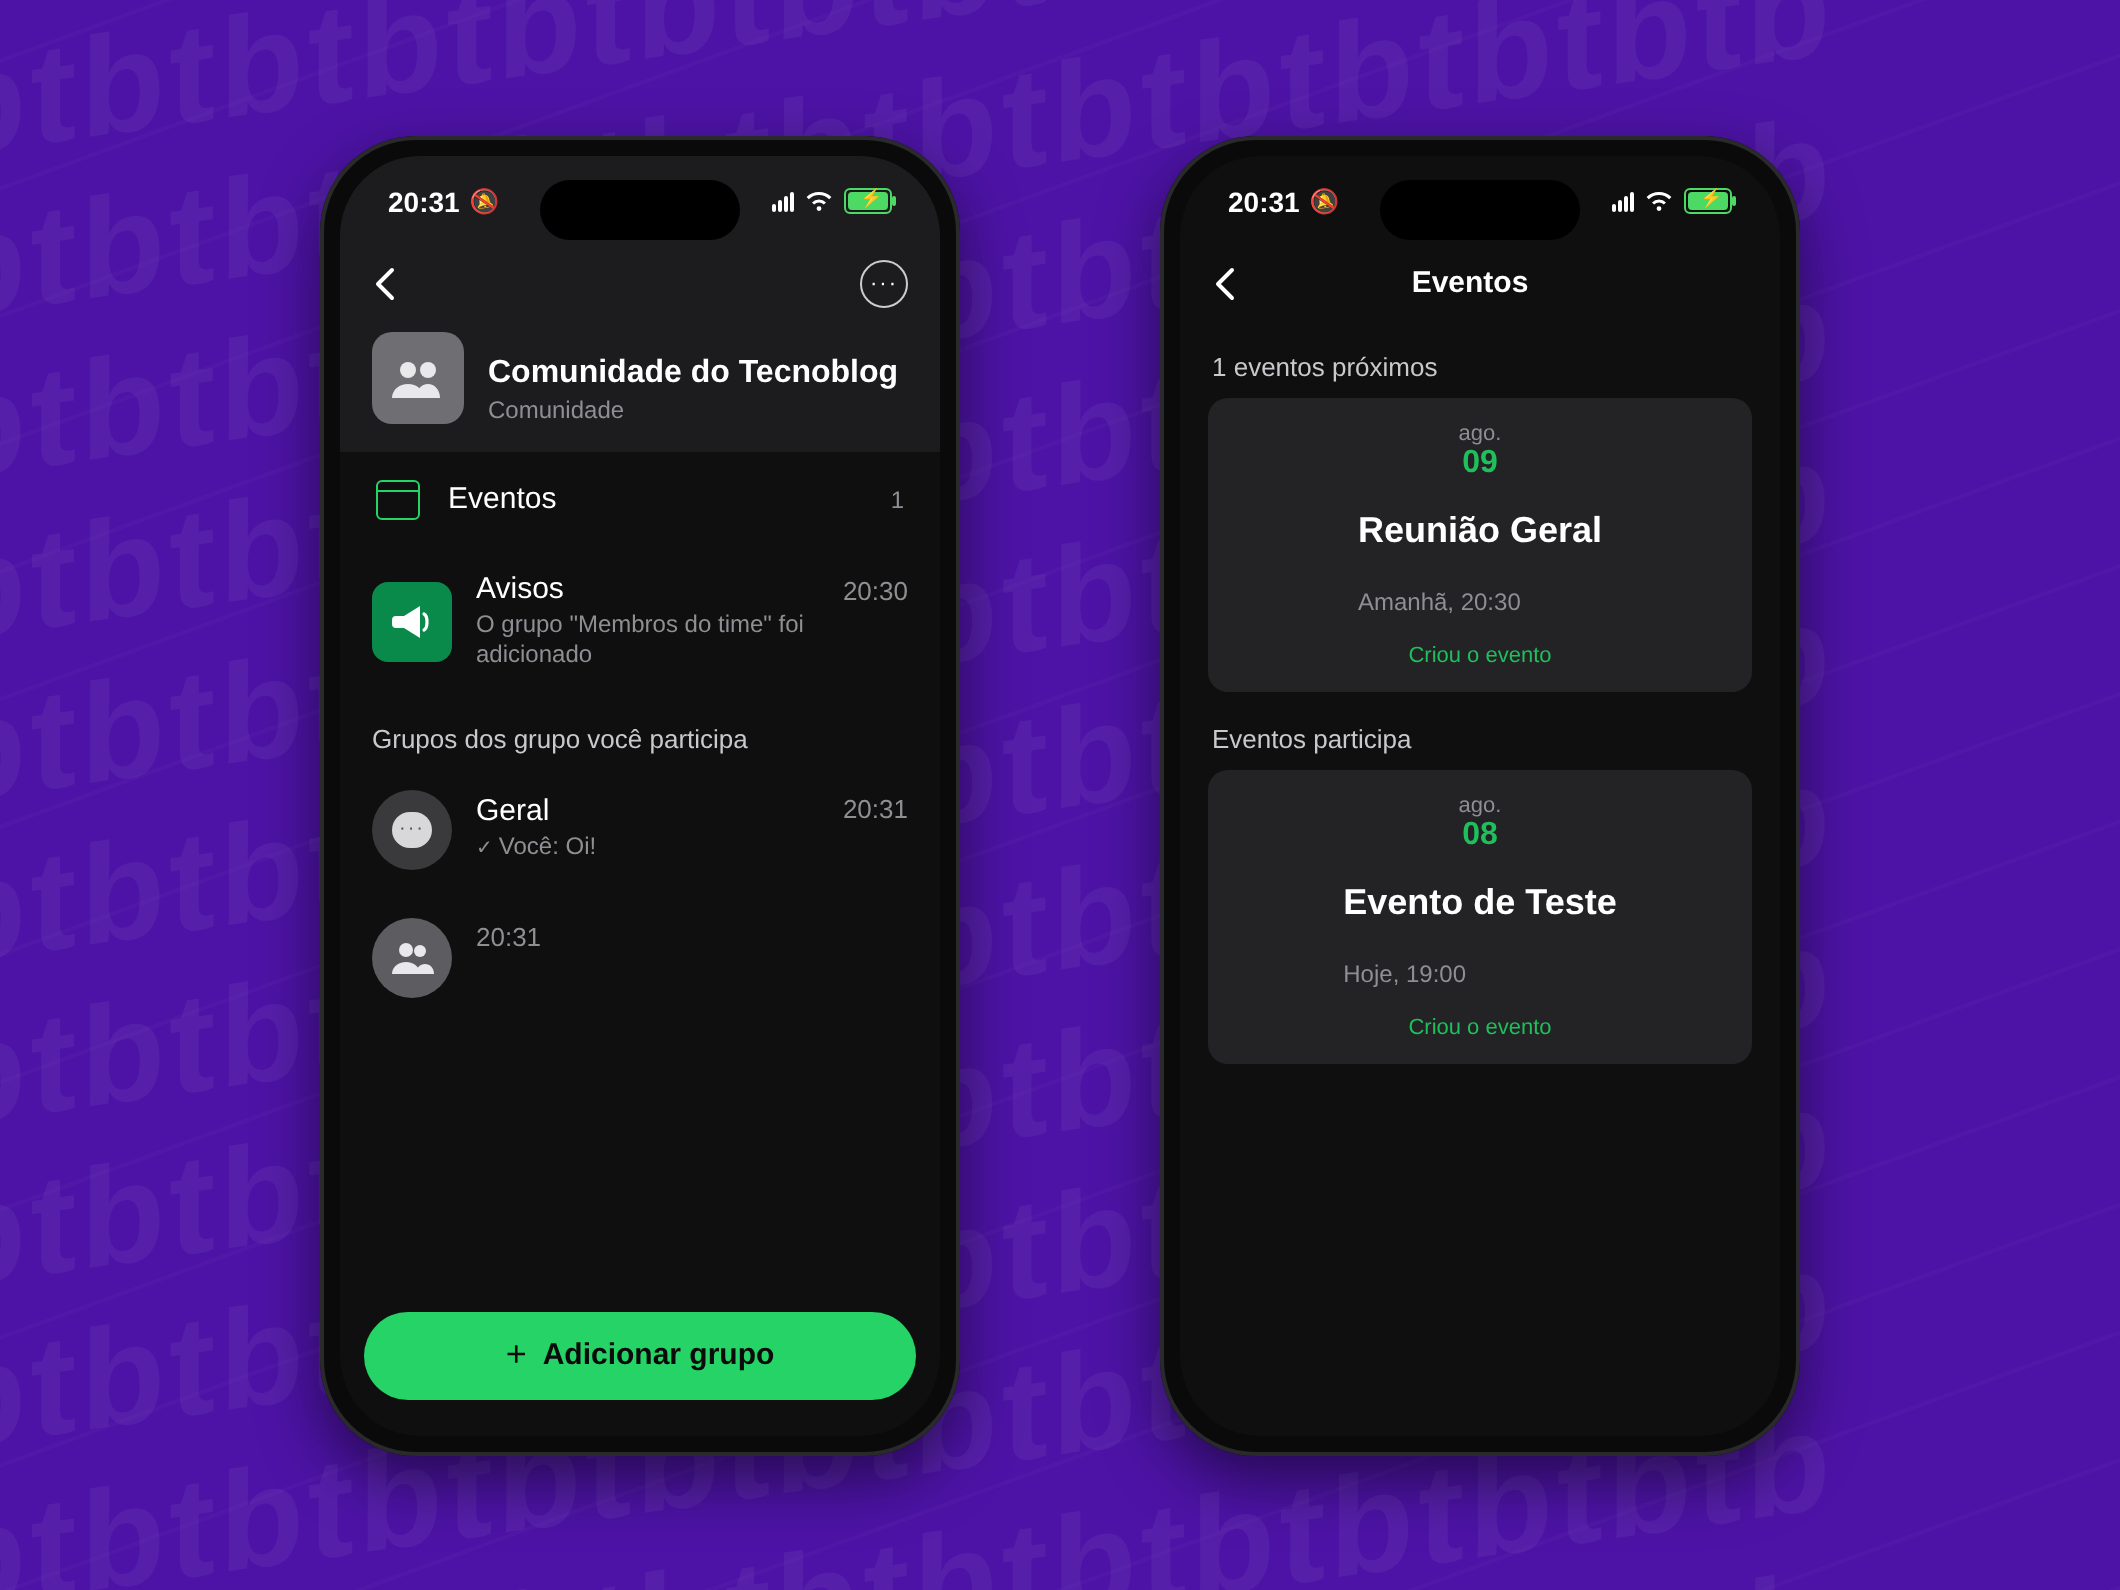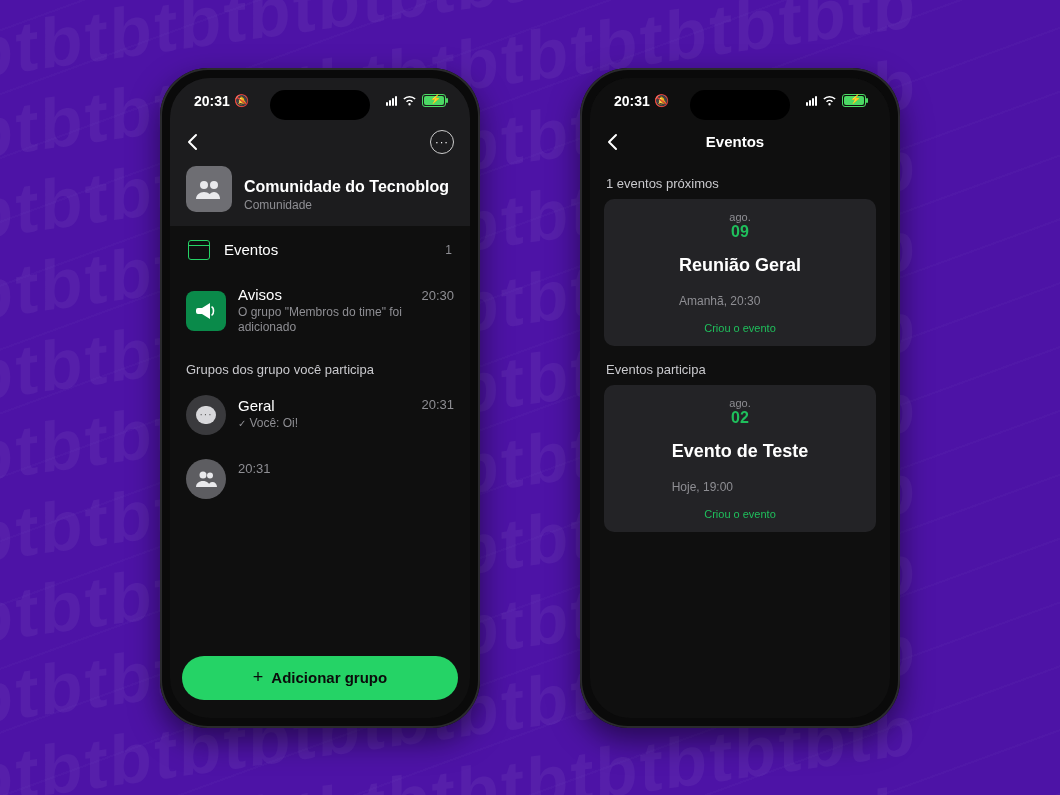--- a/index.html
+++ b/index.html
@@ -368,21 +368,21 @@
           <div class="event-sub">Amanhã, 20:30</div>
         </div>
         <div class="event-badge">Criou o evento</div>
       </div>
 
       <div class="ev-section-label">Eventos participa</div>
 
       <div class="event-card">
         <div class="event-date">
           <div class="m">ago.</div>
-          <div class="d">02</div>
+          <div class="d">08</div>
         </div>
         <div class="event-main">
           <div class="event-title">Evento de Teste</div>
           <div class="event-sub">Hoje, 19:00</div>
         </div>
         <div class="event-badge">Criou o evento</div>
       </div>
 
     </div>
   </div>

